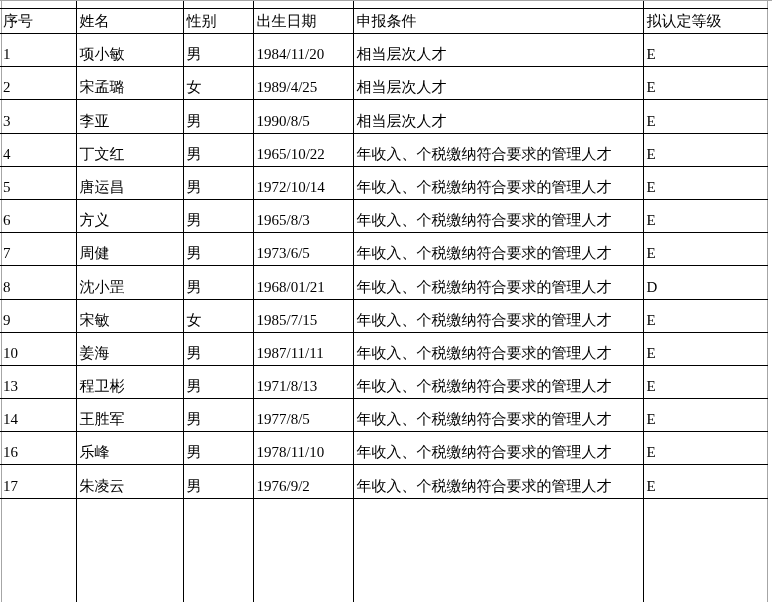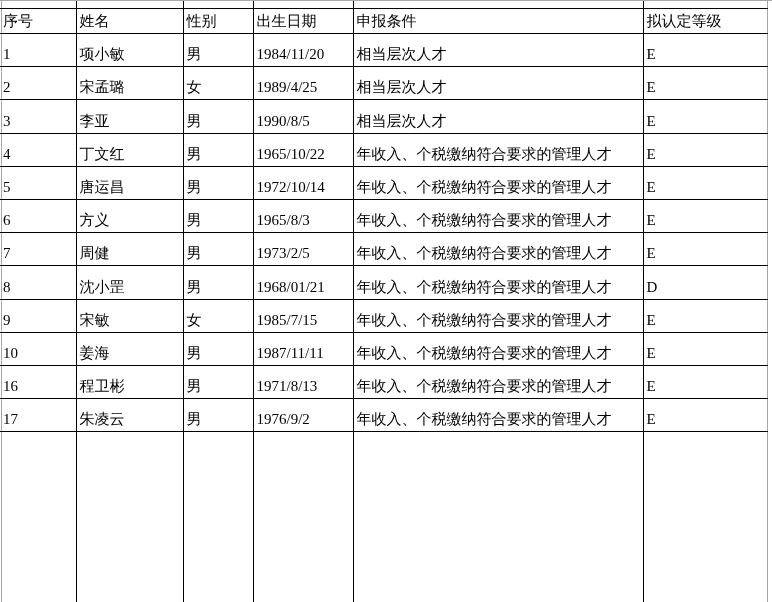--- a/index.html
+++ b/index.html
@@ -124,21 +124,21 @@
           <td>方义</td>
           <td>男</td>
           <td>1965/8/3</td>
           <td>年收入、个税缴纳符合要求的管理人才</td>
           <td>E</td>
         </tr>
         <tr>
           <td>7</td>
           <td>周健</td>
           <td>男</td>
-          <td>1973/2/5</td>
+          <td>1973/6/5</td>
           <td>年收入、个税缴纳符合要求的管理人才</td>
           <td>E</td>
         </tr>
         <tr>
           <td>8</td>
           <td>沈小罡</td>
           <td>男</td>
           <td>1968/01/21</td>
           <td>年收入、个税缴纳符合要求的管理人才</td>
           <td>D</td>
@@ -153,24 +153,40 @@
         </tr>
         <tr>
           <td>10</td>
           <td>姜海</td>
           <td>男</td>
           <td>1987/11/11</td>
           <td>年收入、个税缴纳符合要求的管理人才</td>
           <td>E</td>
         </tr>
         <tr>
-          <td>16</td>
+          <td>13</td>
           <td>程卫彬</td>
           <td>男</td>
           <td>1971/8/13</td>
+          <td>年收入、个税缴纳符合要求的管理人才</td>
+          <td>E</td>
+        </tr>
+        <tr>
+          <td>14</td>
+          <td>王胜军</td>
+          <td>男</td>
+          <td>1977/8/5</td>
+          <td>年收入、个税缴纳符合要求的管理人才</td>
+          <td>E</td>
+        </tr>
+        <tr>
+          <td>16</td>
+          <td>乐峰</td>
+          <td>男</td>
+          <td>1978/11/10</td>
           <td>年收入、个税缴纳符合要求的管理人才</td>
           <td>E</td>
         </tr>
         <tr>
           <td>17</td>
           <td>朱凌云</td>
           <td>男</td>
           <td>1976/9/2</td>
           <td>年收入、个税缴纳符合要求的管理人才</td>
           <td>E</td>

